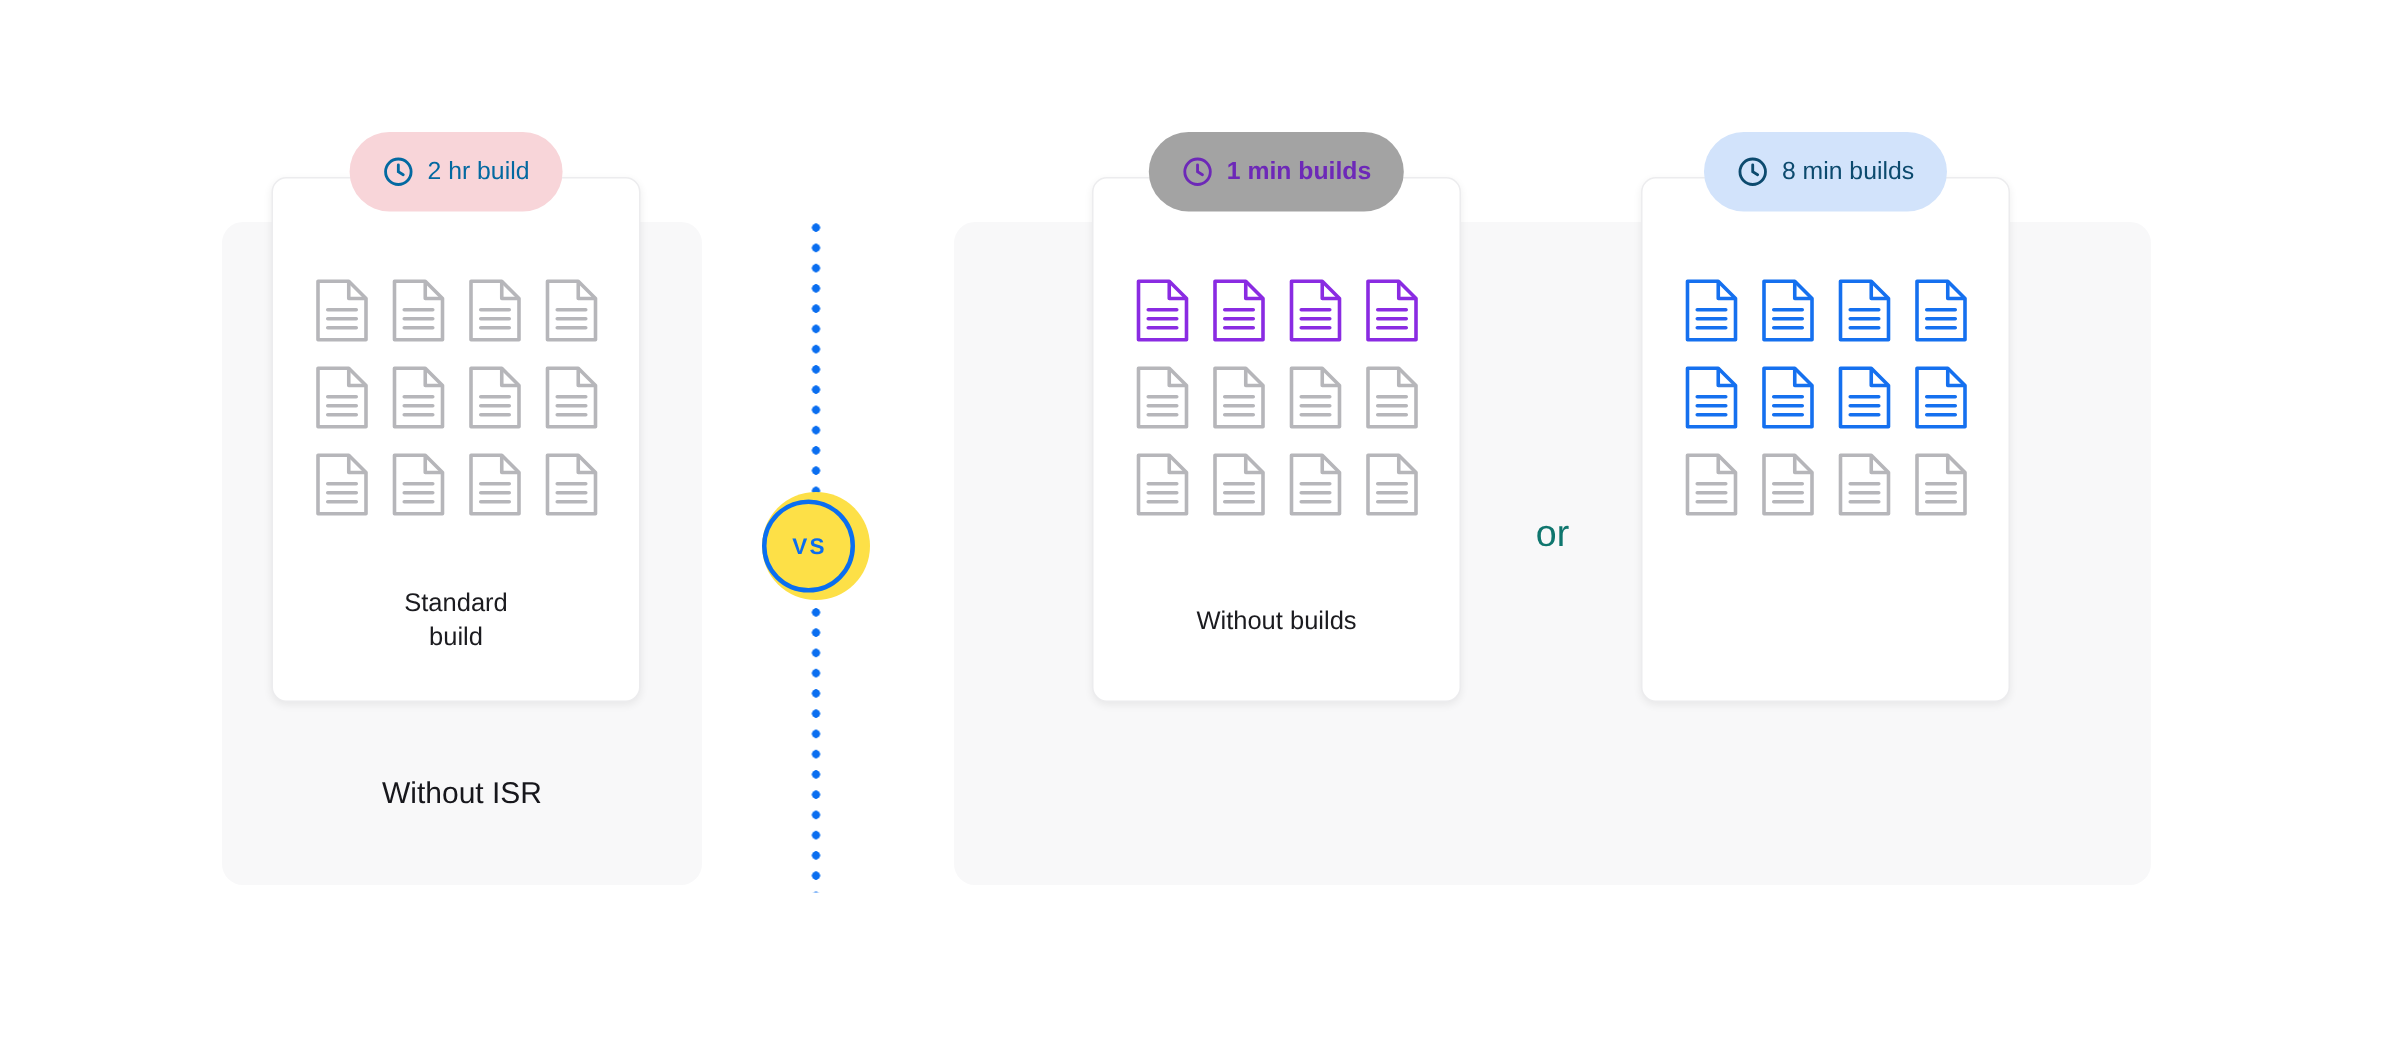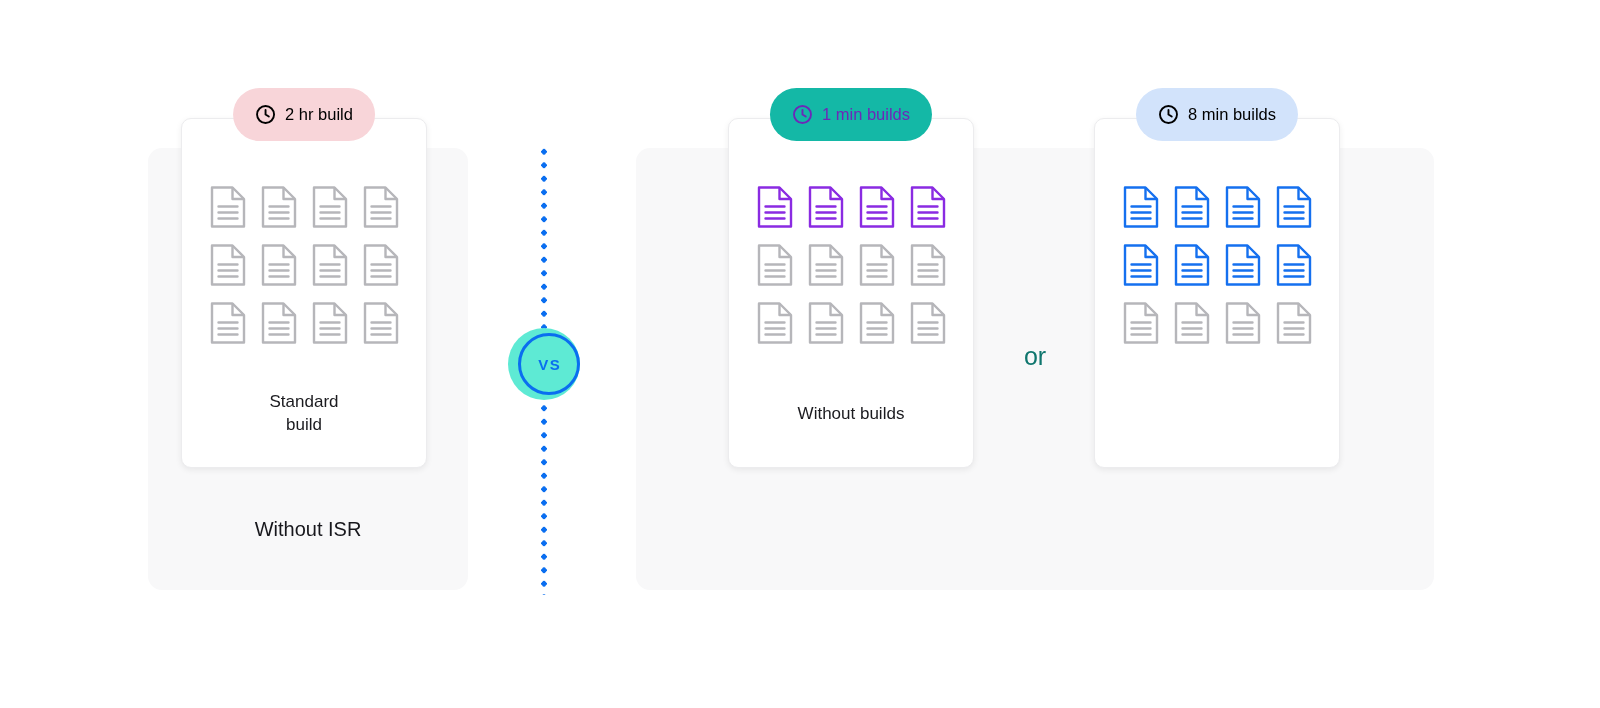--- a/index.html
+++ b/index.html
@@ -19,40 +19,40 @@
           border:1px solid #ececee; border-radius:10px;
           box-shadow:0 2px 6px rgba(0,0,0,.07); }
   .card.c-left { left:181px;  top:118px; }
   .card.c-a    { left:728px;  top:118px; }
   .card.c-b    { left:1094px; top:118px; }
 
   .badge { position:absolute; left:50%; transform:translateX(-50%); top:-31px;
            height:53px; border-radius:27px; display:flex; align-items:center;
            gap:9px; padding:0 22px; font-size:16.5px; font-weight:500; white-space:nowrap; }
   .badge svg { width:21px; height:21px; flex:0 0 auto; }
-  .badge.red    { background:#f8d5d9; color:#000000; }
-  .badge.purple { background:#14b8a6; color:#6d28b8; }
-  .badge.blue   { background:#d2e3fb; color:#000000;justify-content:flex-end; }
+  .badge.red    { background:#f8d5d9; color:#0369a1; }
+  .badge.purple { background:#a3a3a3; color:#6d28b8;font-weight:bold; }
+  .badge.blue   { background:#d2e3fb; color:#0c4a6e;justify-content:flex-end; }
 
   .grid { position:absolute; top:66px; left:0; right:0; display:grid;
           grid-template-columns:repeat(4,38px); justify-content:center;
           column-gap:13px; row-gap:14px; }
   .doc { width:38px; height:44px; }
   .doc svg { width:100%; height:100%; display:block; }
 
   .card-title { position:absolute; top:266px; left:0; right:0; height:56px;
                 display:flex; align-items:center; justify-content:center;
                 text-align:center; font-size:17px; color:#1b1b1f;
                 line-height:23px; white-space:pre-line; }
 
   .dotline { position:absolute; left:541px; top:145px; width:6px; height:450px;
              background-image:radial-gradient(circle, #0a6ef0 2.6px, transparent 2.9px);
              background-size:6px 13.5px; background-position:center top; background-repeat:repeat-y; }
   .vs-wrap { position:absolute; left:508px; top:328px; width:72px; height:72px;
-             background:#5eead4; border-radius:50%; display:flex; align-items:center; justify-content:flex-end; }
+             background:#fde047; border-radius:50%; display:flex; align-items:center; justify-content:flex-start; }
   .vs { width:62px; height:62px; border:3px solid #0a6ef0; border-radius:50%;
         color:#0a6ef0; display:flex; align-items:center; justify-content:center;
         font-size:15px; font-weight:700; letter-spacing:1.5px; text-indent:1.5px; }
 
   .or { position:absolute; left:994px; top:342px; width:82px; text-align:center;
         font-size:25px; color:#0f766e; }
 </style>
 </head>
 <body>
 

